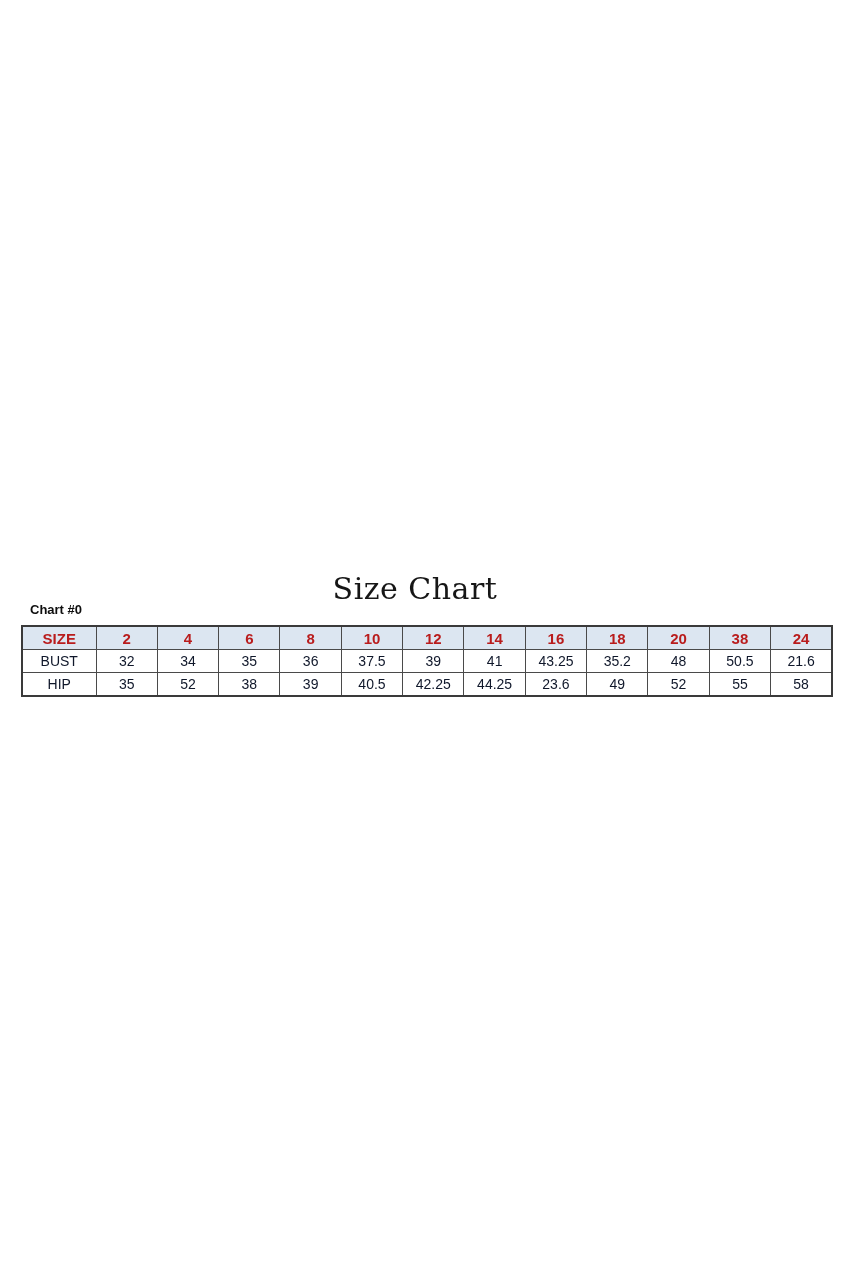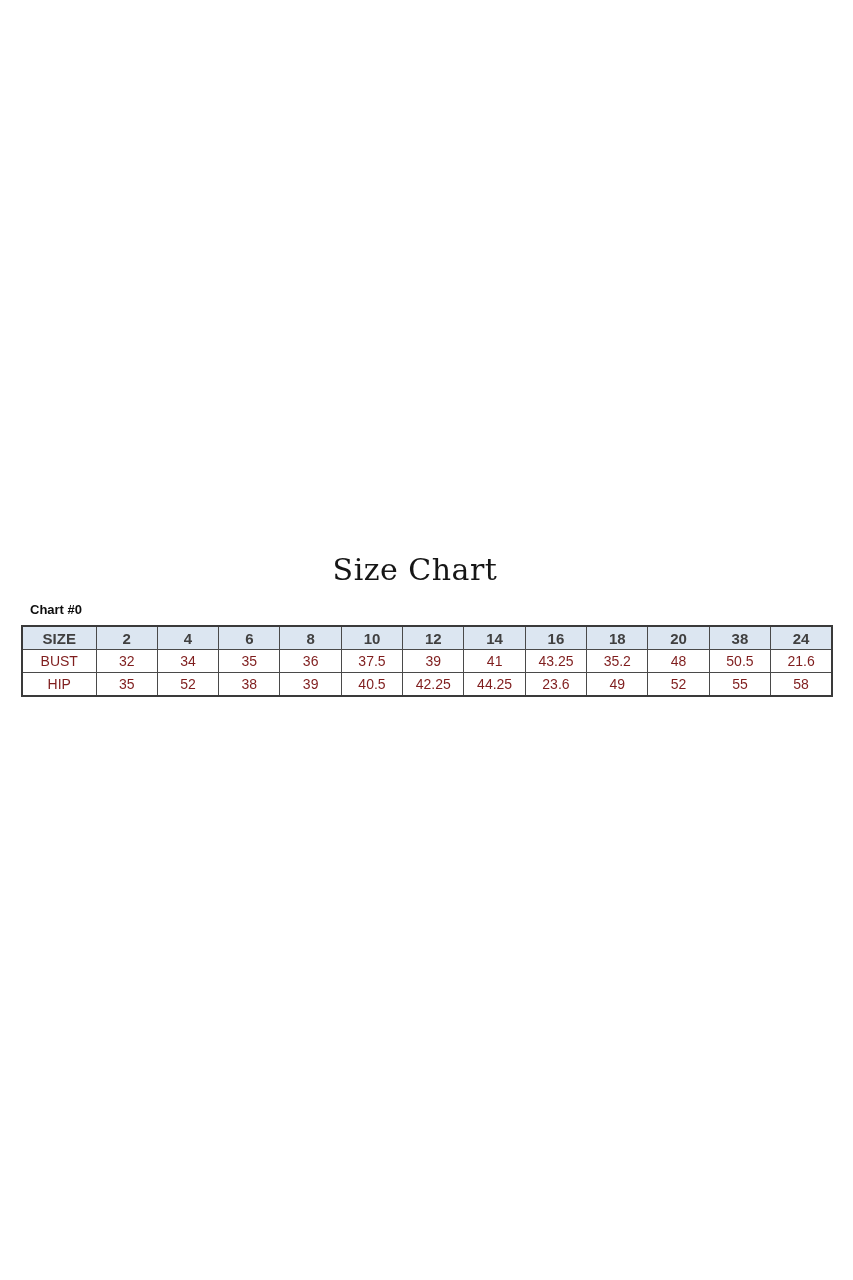--- a/index.html
+++ b/index.html
@@ -10,21 +10,21 @@
   .canvas {
     position: relative;
     width: 853px;
     height: 1280px;
     background: #ffffff;
     overflow: hidden;
     font-family: "Liberation Sans", sans-serif;
   }
   .title {
     position: absolute;
-    top: 553px;
+    top: 572px;
     left: 0;
     width: 830px;
     margin: 0;
     text-align: center;
     font-family: "DejaVu Serif", "Liberation Serif", serif;
     font-weight: 400;
     font-size: 30px;
     line-height: 1.1;
     color: #161616;
     letter-spacing: 0.5px;
@@ -55,28 +55,28 @@
     text-align: center;
     vertical-align: middle;
     overflow: hidden;
     white-space: nowrap;
   }
   table.size-table thead th {
     background: var(--header-bg, #dce6f1);
     font-family: "Liberation Sans", sans-serif;
     font-weight: 700;
     font-size: 15px;
-    color: #404040;
+    color: #b91c1c;
   }
   table.size-table tbody td {
     background: #ffffff;
     font-family: "Liberation Sans", sans-serif;
     font-weight: 400;
     font-size: 14px;
-    color: #7f1d1d;
+    color: #0f172a;
   }
   col.size-col { width: 74px; }
 </style>
 </head>
 <body>
 
 <div class="canvas">
 
   <h1 class="title">Size Chart</h1>
 

